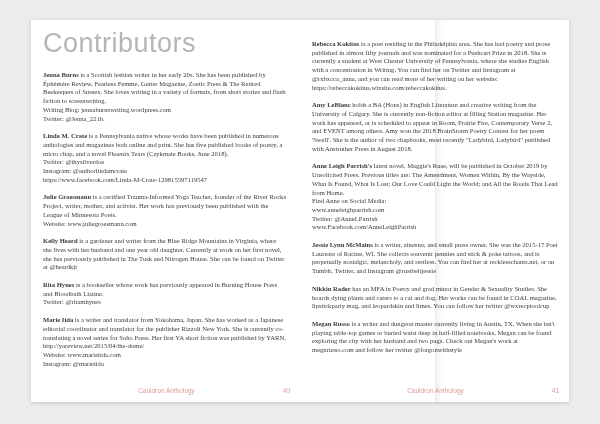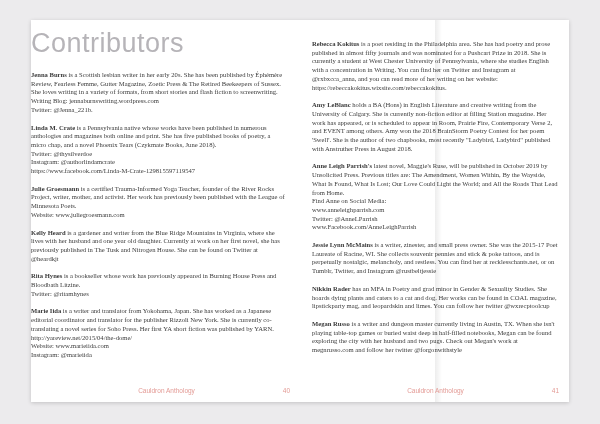--- a/index.html
+++ b/index.html
@@ -20,21 +20,21 @@
     background: #ffffff;
     box-shadow: 0 1px 4px rgba(0,0,0,0.18);
     display: flex;
   }
   .page {
     position: relative;
     width: 50%;
     height: 100%;
     box-sizing: border-box;
   }
-  .page.left  { padding: 8px 14px 0 0; }
+  .page.left  { padding: 8px 14px 0 12px; }
   .page.right { padding: 20px 9px 0 12px; }
   .gutter {
     position: absolute;
     left: 50%;
     top: 0;
     width: 7px;
     height: 100%;
     background: linear-gradient(to right, rgba(0,0,0,0.07), rgba(0,0,0,0));
     pointer-events: none;
   }

